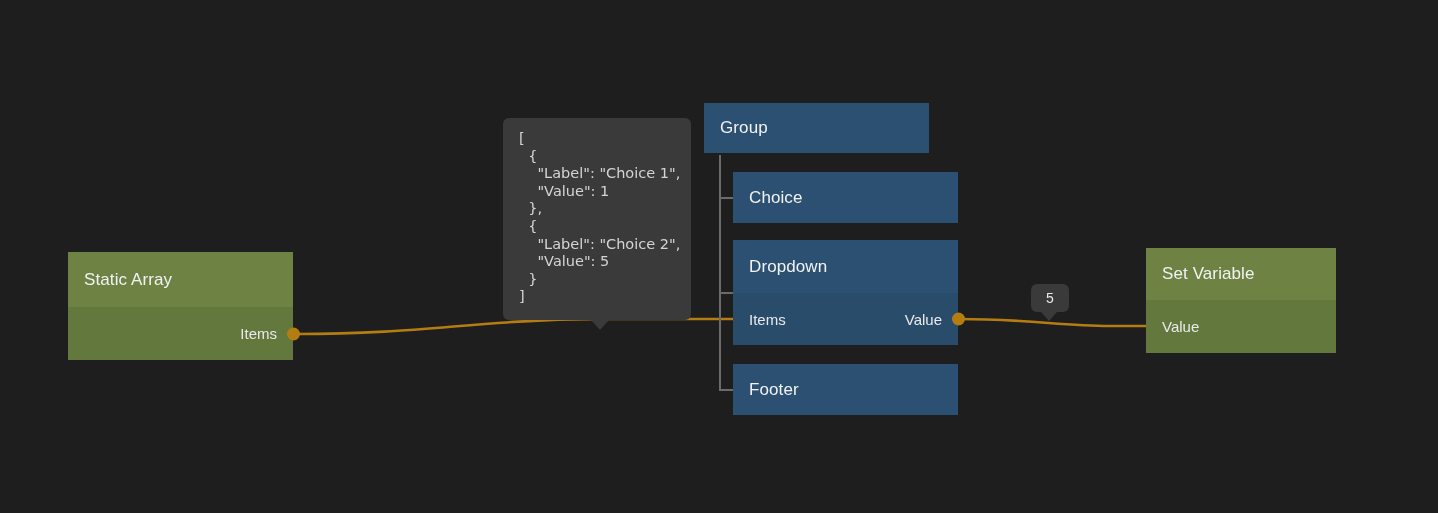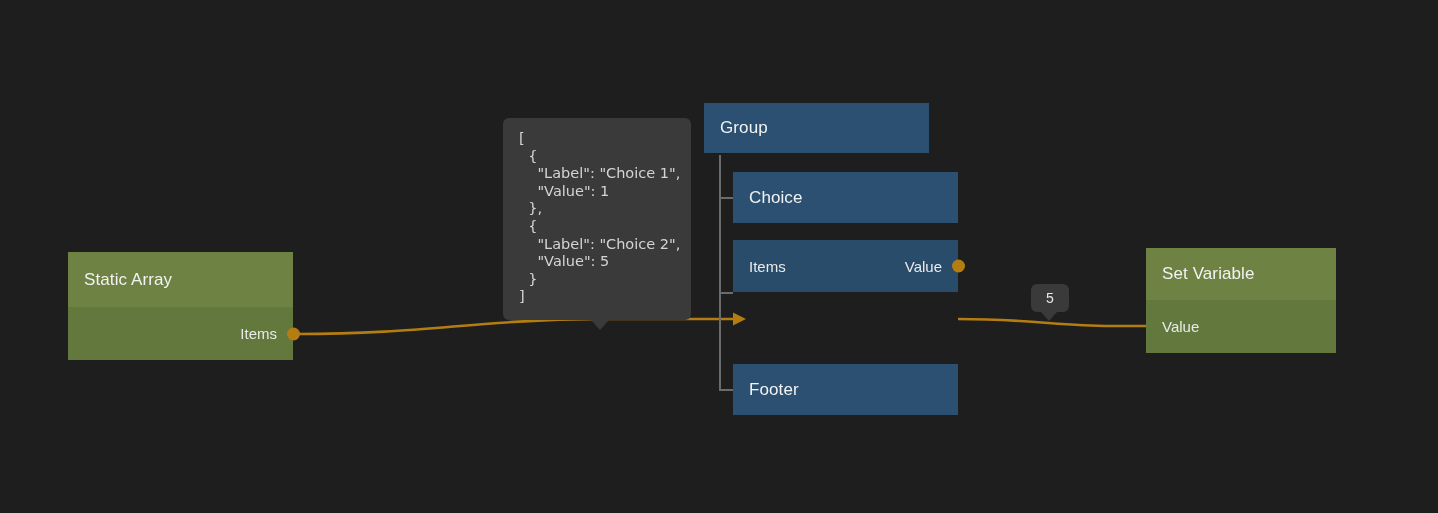--- a/index.html
+++ b/index.html
@@ -149,20 +149,23 @@
     </div>
   </div>
 
   <div class="node node-blue" style="left:733px; top:172px; width:225px; height:51px;">
     <div class="node-header node-blue-flat" style="height:51px;">
       <span>Choice</span>
     </div>
   </div>
 
   <div class="node node-blue" style="left:733px; top:240px; width:225px; height:105px;">
+    <div class="node-header" style="height:53px;">
+      <span>Dropdown</span>
+    </div>
     <div class="node-body" style="height:52px;">
       <div class="port-row">
         <span class="port-label-in">Items</span>
         <span class="port-label-out">Value</span>
       </div>
       <span class="port-dot" style="right:-7px; top:50%; transform:translateY(-50%);"></span>
     </div>
   </div>
 
   <div class="node node-blue" style="left:733px; top:364px; width:225px; height:51px;">

